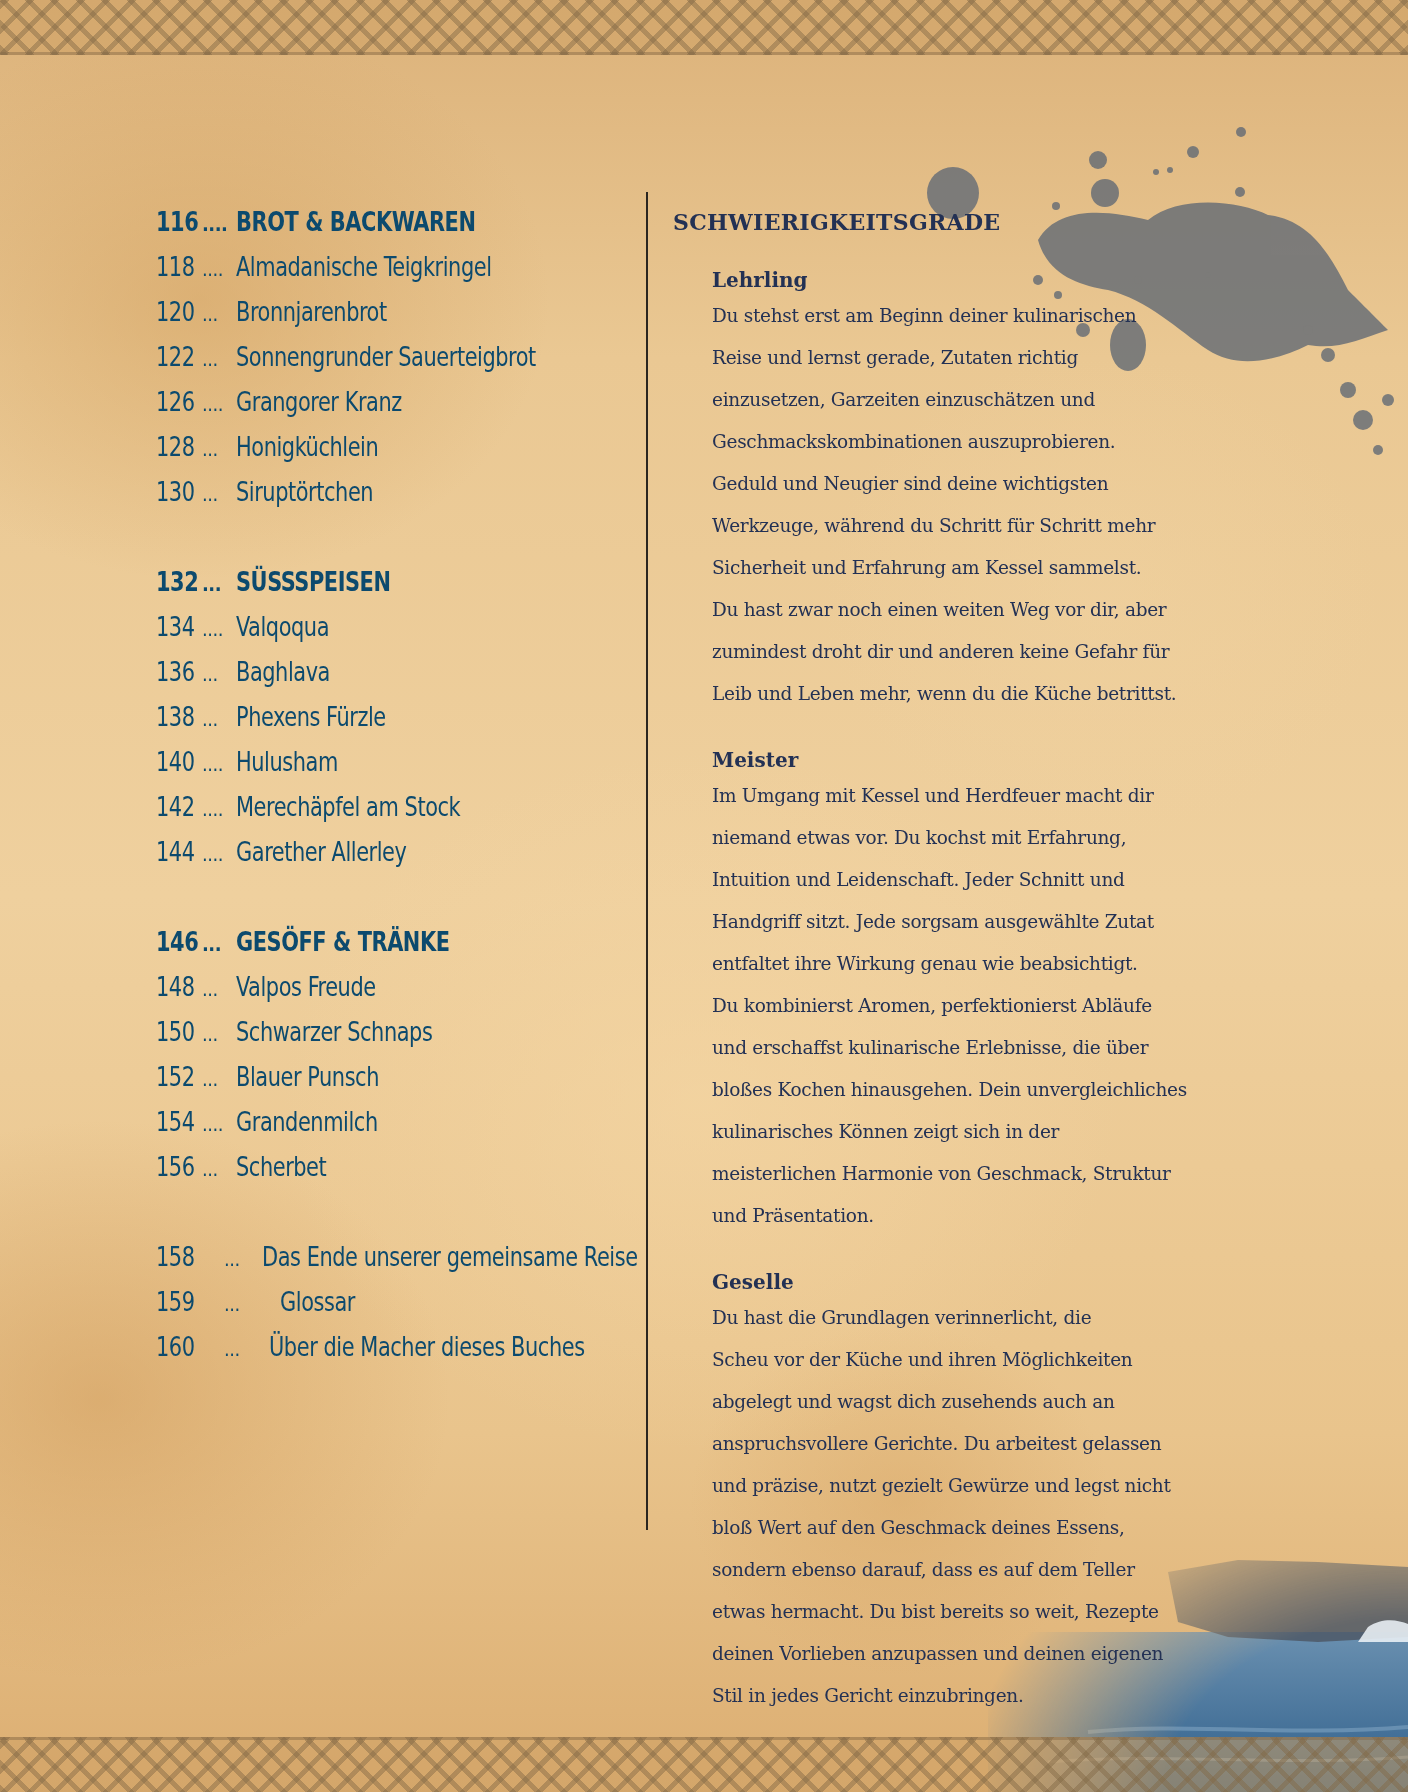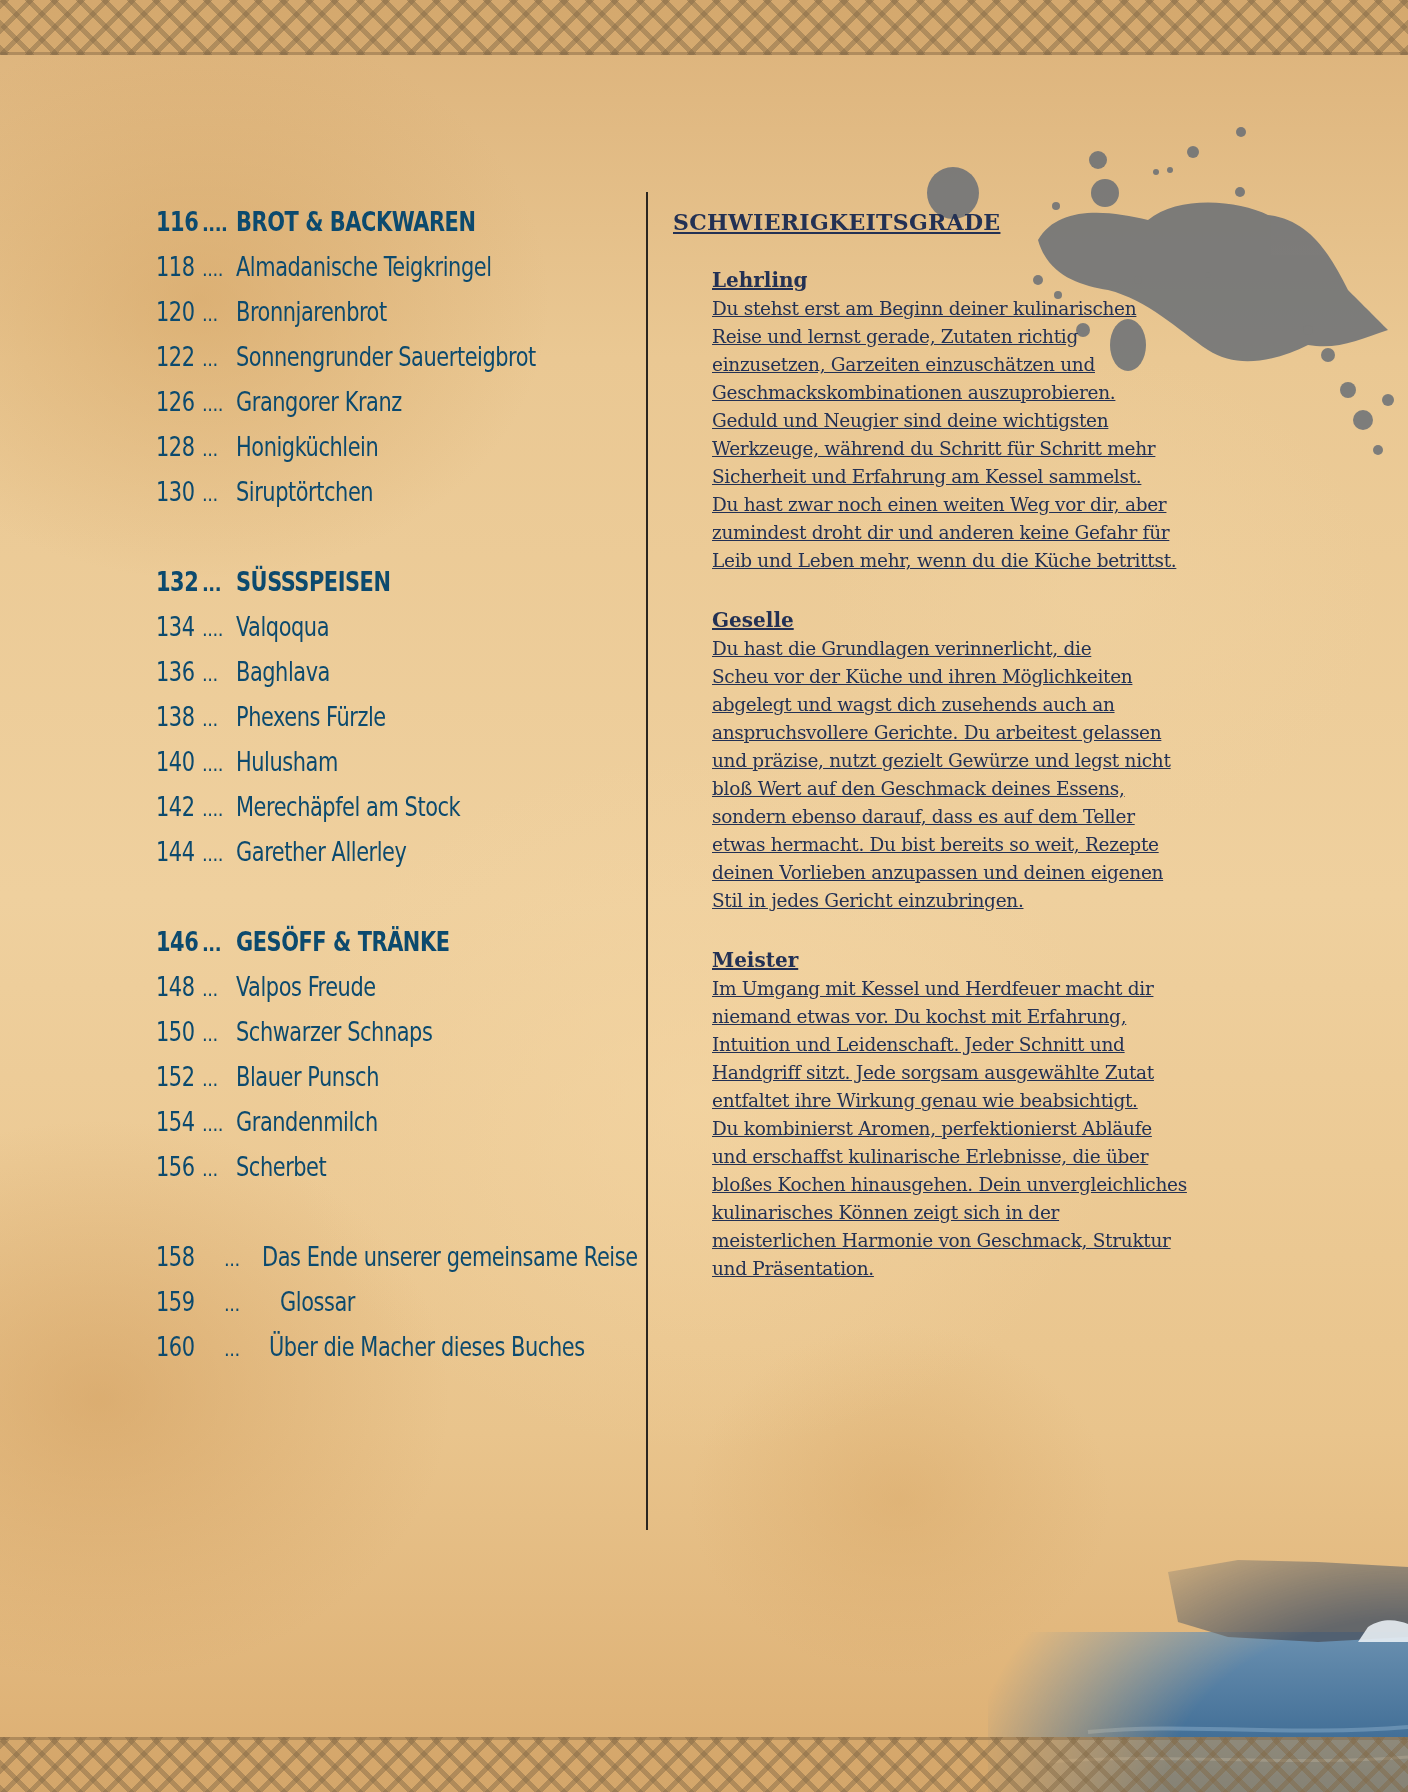--- a/index.html
+++ b/index.html
@@ -92,40 +92,39 @@
       background: #2b2620;
     }
 
     .difficulty {
       position: absolute;
       left: 673px;
       top: 205px;
       width: 580px;
       font-family: "DejaVu Serif", serif;
       color: #233154;
-      text-decoration: underline;
     }
     .difficulty h1 {
       margin: 0 0 26px 0;
       font-size: 22px;
       font-weight: bold;
       letter-spacing: 0.3px;
       line-height: 34px;
     }
     .level { margin-bottom: 30px; margin-left: 39px; }
     .level h2 {
       margin: 0;
       font-size: 20px;
       font-weight: bold;
       line-height: 30px;
     }
     .level p {
       margin: 0;
       font-size: 18.5px;
-      line-height: 28px;
+      line-height: 42px;
       white-space: pre-line;
       letter-spacing: -0.3px;
     }
   </style>
 </head>
 <body>
 
 <div class="knot-border top"></div>
 
 <svg class="ink-splatter" viewBox="0 0 500 380">
@@ -318,41 +317,41 @@
 einzusetzen, Garzeiten einzuschätzen und
 Geschmackskombinationen auszuprobieren.
 Geduld und Neugier sind deine wichtigsten
 Werkzeuge, während du Schritt für Schritt mehr
 Sicherheit und Erfahrung am Kessel sammelst.
 Du hast zwar noch einen weiten Weg vor dir, aber
 zumindest droht dir und anderen keine Gefahr für
 Leib und Leben mehr, wenn du die Küche betrittst.</p>
   </div>
   <div class="level">
-    <h2>Geselle</h2>
-    <p>Du hast die Grundlagen verinnerlicht, die
-Scheu vor der Küche und ihren Möglichkeiten
-abgelegt und wagst dich zusehends auch an
-anspruchsvollere Gerichte. Du arbeitest gelassen
-und präzise, nutzt gezielt Gewürze und legst nicht
-bloß Wert auf den Geschmack deines Essens,
-sondern ebenso darauf, dass es auf dem Teller
-etwas hermacht. Du bist bereits so weit, Rezepte
-deinen Vorlieben anzupassen und deinen eigenen
-Stil in jedes Gericht einzubringen.</p>
-  </div>
-  <div class="level">
     <h2>Meister</h2>
     <p>Im Umgang mit Kessel und Herdfeuer macht dir
 niemand etwas vor. Du kochst mit Erfahrung,
 Intuition und Leidenschaft. Jeder Schnitt und
 Handgriff sitzt. Jede sorgsam ausgewählte Zutat
 entfaltet ihre Wirkung genau wie beabsichtigt.
 Du kombinierst Aromen, perfektionierst Abläufe
 und erschaffst kulinarische Erlebnisse, die über
 bloßes Kochen hinausgehen. Dein unvergleichliches
 kulinarisches Können zeigt sich in der
 meisterlichen Harmonie von Geschmack, Struktur
 und Präsentation.</p>
   </div>
+  <div class="level">
+    <h2>Geselle</h2>
+    <p>Du hast die Grundlagen verinnerlicht, die
+Scheu vor der Küche und ihren Möglichkeiten
+abgelegt und wagst dich zusehends auch an
+anspruchsvollere Gerichte. Du arbeitest gelassen
+und präzise, nutzt gezielt Gewürze und legst nicht
+bloß Wert auf den Geschmack deines Essens,
+sondern ebenso darauf, dass es auf dem Teller
+etwas hermacht. Du bist bereits so weit, Rezepte
+deinen Vorlieben anzupassen und deinen eigenen
+Stil in jedes Gericht einzubringen.</p>
+  </div>
 </div>
 
 <div class="knot-border bottom"></div>
 
 </body></html>

